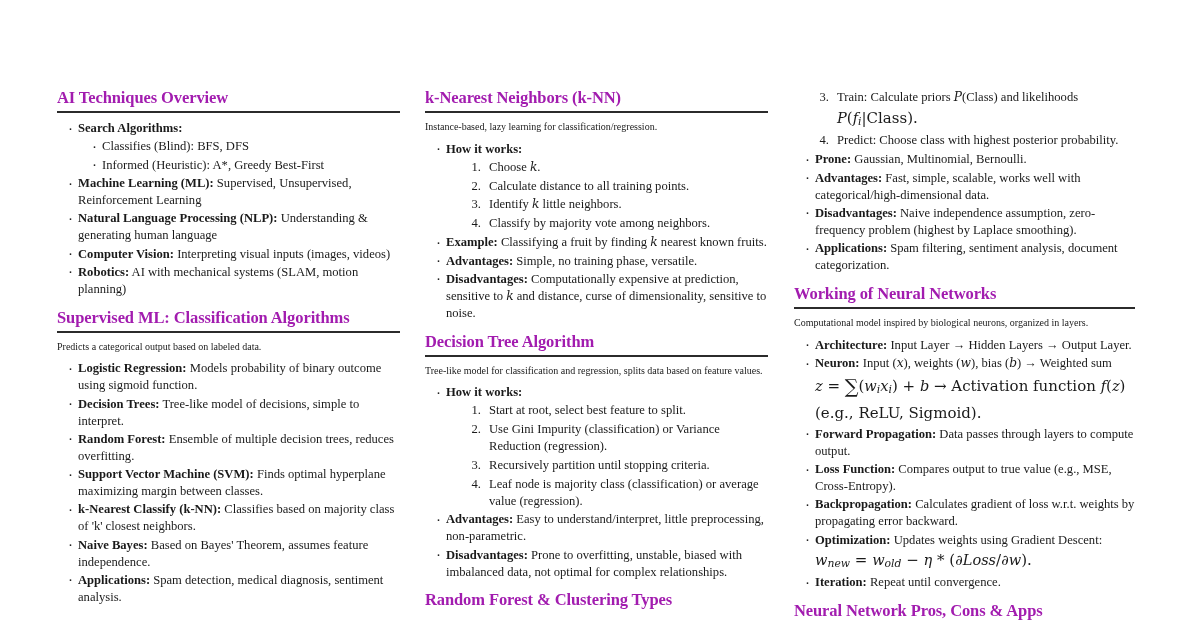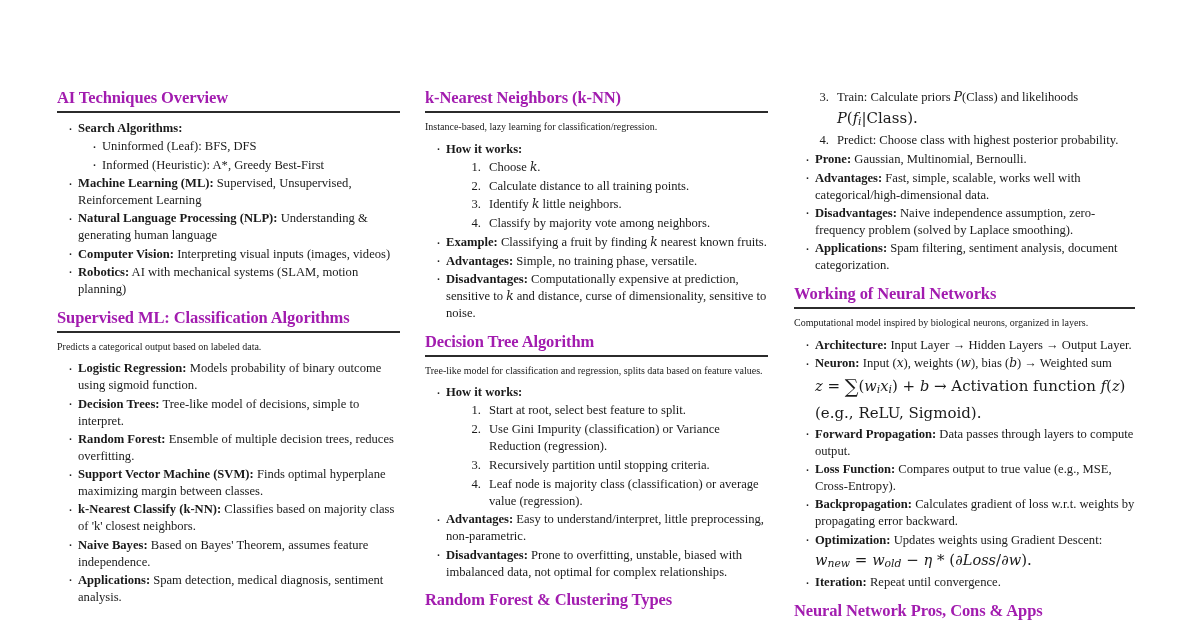--- a/index.html
+++ b/index.html
@@ -139,21 +139,21 @@
 
     <div class="col left">
 
       <div class="section-block">
         <h2 class="sec">AI Techniques Overview</h2>
         <hr class="rule">
         <ul class="bul">
           <li>
             <b>Search Algorithms:</b>
             <ul class="bul">
-              <li>Uninformed (Leaf): BFS, DFS</li>
+              <li>Classifies (Blind): BFS, DFS</li>
               <li>Informed (Heuristic): A*, Greedy Best-First</li>
             </ul>
           </li>
           <li><b>Machine Learning (ML):</b><span> Supervised, Unsupervised, Reinforcement Learning</span></li>
           <li><b>Natural Language Processing (NLP):</b><span> Understanding &amp; generating human language</span></li>
           <li><b>Computer Vision:</b><span> Interpreting visual inputs (images, videos)</span></li>
           <li><b>Robotics:</b><span> AI with mechanical systems (SLAM, motion planning)</span></li>
         </ul>
       </div>
 
@@ -225,21 +225,21 @@
     <div class="col right">
 
       <div class="section-block">
         <ol class="num" style="counter-reset: itm 2; padding-left:18px;">
           <li><span>Train: Calculate priors </span><span class="mi">P</span><span class="mrm">(Class)</span><span> and likelihoods </span><span class="mblock"><span class="mi">P</span><span class="mrm">(</span><span class="mi">f</span><span class="sub">i</span><span class="mrm">|</span><span class="mrm">Class</span><span class="mrm">)</span><span>.</span></span></li>
           <li>Predict: Choose class with highest posterior probability.</li>
         </ol>
         <ul class="bul">
           <li><b>Prone:</b><span> Gaussian, Multinomial, Bernoulli.</span></li>
           <li><b>Advantages:</b><span> Fast, simple, scalable, works well with categorical/high-dimensional data.</span></li>
-          <li><b>Disadvantages:</b><span> Naive independence assumption, zero-frequency problem (solved by Laplace smoothing).</span></li>
+          <li><b>Disadvantages:</b><span> Naive independence assumption, zero-frequency problem (highest by Laplace smoothing).</span></li>
           <li><b>Applications:</b><span> Spam filtering, sentiment analysis, document categorization.</span></li>
         </ul>
       </div>
 
       <div class="section-block gap-top">
         <h2 class="sec">Working of Neural Networks</h2>
         <hr class="rule">
         <p class="intro">Computational model inspired by biological neurons, organized in layers.</p>
         <ul class="bul">
           <li><b>Architecture:</b><span> Input Layer → Hidden Layers → Output Layer.</span></li>

